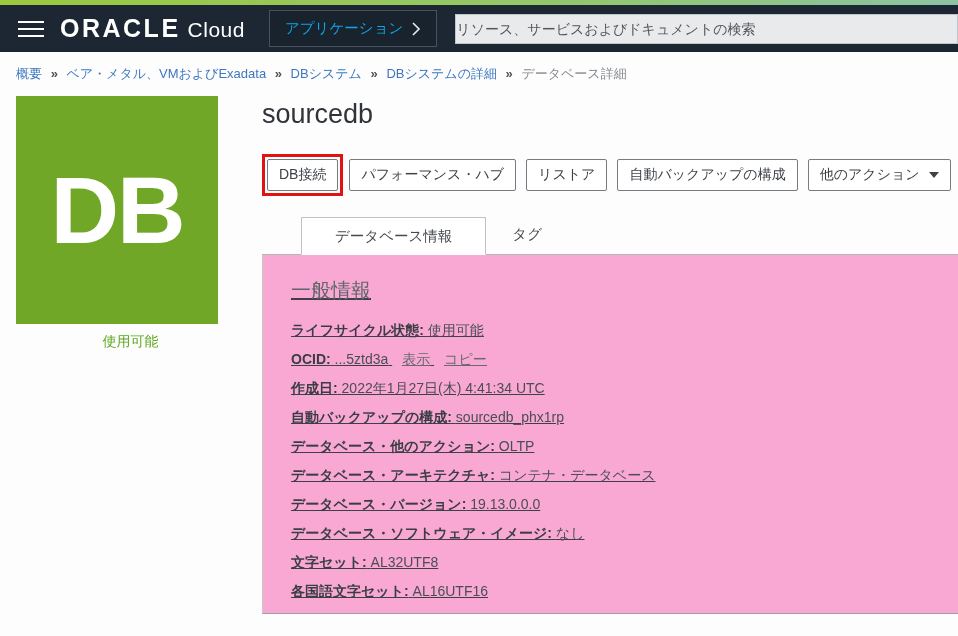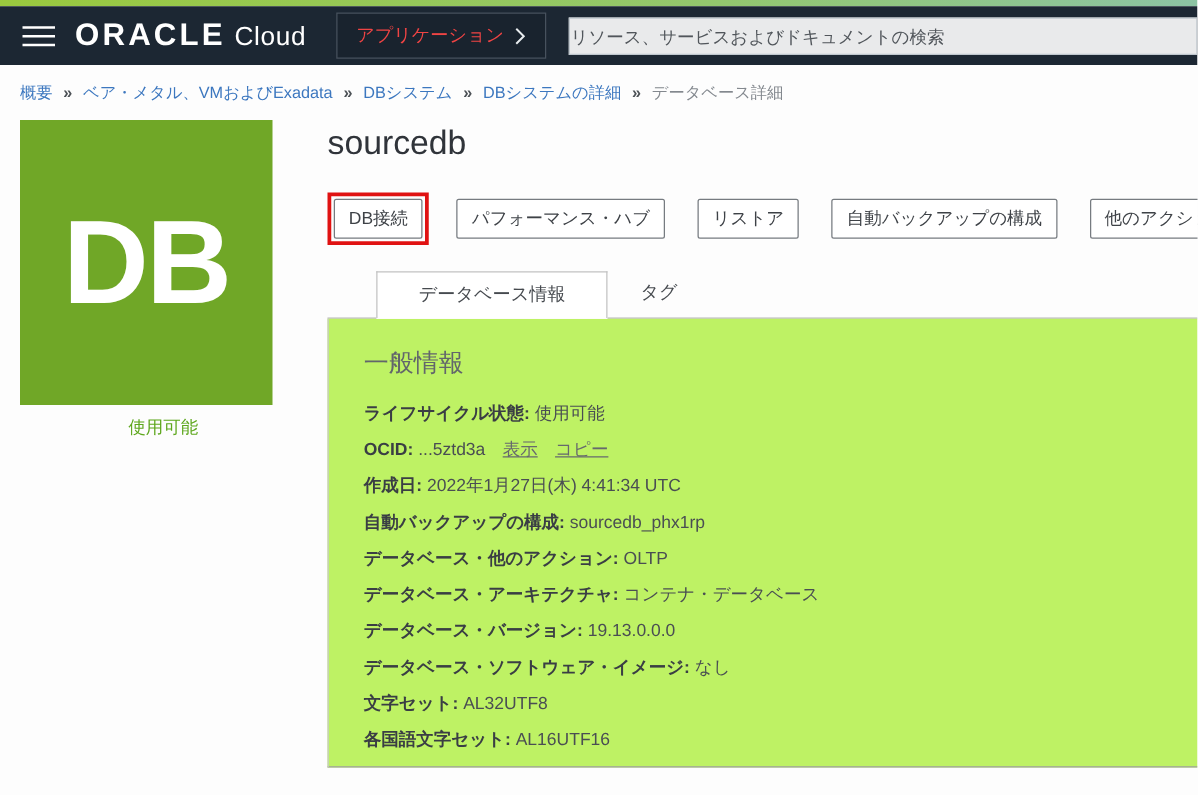--- a/index.html
+++ b/index.html
@@ -28,21 +28,21 @@
   .logo { display: flex; align-items: baseline; white-space: nowrap; margin-right: 24px; }
   .logo .oracle {
     color: #fff; font-weight: 700; font-size: 25px; letter-spacing: 2.5px;
   }
   .logo .cloud {
     color: #fff; font-weight: 300; font-size: 21px; margin-left: 7px; letter-spacing: 0.5px;
   }
   .app-btn {
     display: flex; align-items: center; gap: 9px;
     border: 1px solid #47525e; background: #19232e;
-    color: #ef4444; font-size: 14.5px;
+    color: #0ea5e9; font-size: 14.5px;
     padding: 8px 15px; cursor: pointer; white-space: nowrap;
   }
   .app-btn svg { display: block; }
   .search-wrap { flex: 1; margin-left: 18px; }
   .search-input {
     width: 100%; height: 30px;
     background: #e9eaeb; border: 1px solid #bfc7ce;
     font-size: 14px; color: #51565b; padding: 0 0;
     font-family: inherit; outline: none;
   }
@@ -71,21 +71,21 @@
     text-align: center; color: #5ea71d; font-size: 14px; margin-top: 9px;
   }
 
   .right-col { flex: 1; margin-left: 17px; min-width: 0; }
   .page-title {
     font-size: 27px; font-weight: 400; color: #30343a;
     margin: 2px 0 24px 0; line-height: 1.2;
   }
 
   
-  .actions { display: flex; align-items: center; gap: 26px; margin-bottom: 21px; }
+  .actions { display: flex; align-items: center; gap: 10px; margin-bottom: 21px; }
   .btn {
     background: #ffffff; border: 1px solid #767b80; color: #3e4247;
     font-size: 14px; font-family: inherit; padding: 6px 11px;
     border-radius: 2px; cursor: pointer; white-space: nowrap;
     display: inline-flex; align-items: center;
   }
   .annotation {
     border: 3px solid #e01212; padding: 2px; display: inline-flex;
     margin-right: -4px;
   }
@@ -101,21 +101,21 @@
     font-size: 14.5px; color: #464a4f; cursor: pointer;
     line-height: 37px; height: 38px; white-space: nowrap;
   }
   .tab.active {
     background: #fff; border: 1px solid #c2c2c2; border-bottom: 1px solid #fff;
     margin-bottom: -1px; padding: 0 33px;
   }
   .tab.inactive { padding: 0 26px; }
   .panel {
     border-left: 1px solid #c9c9c9; border-bottom: 1px solid #9e9e9e;
-    min-height: 359px; padding: 22px 0 0 28px; background: #bef264;
+    min-height: 359px; padding: 22px 0 0 28px; background: #f9a8d4; text-decoration: underline;
   }
   .section-heading {
     font-size: 20px; font-weight: 400; color: #62666b; margin: 0 0 18px 0;
   }
   .info-row { font-size: 14px; margin-bottom: 11.5px; line-height: 1.25; }
   .info-row .lbl { font-weight: 700; color: #3a3e44; }
   .info-row .val { color: #4a4e53; }
   .info-row a.inline-link {
     color: #66696d; text-decoration: underline; cursor: pointer; margin-left: 10px;
   }

